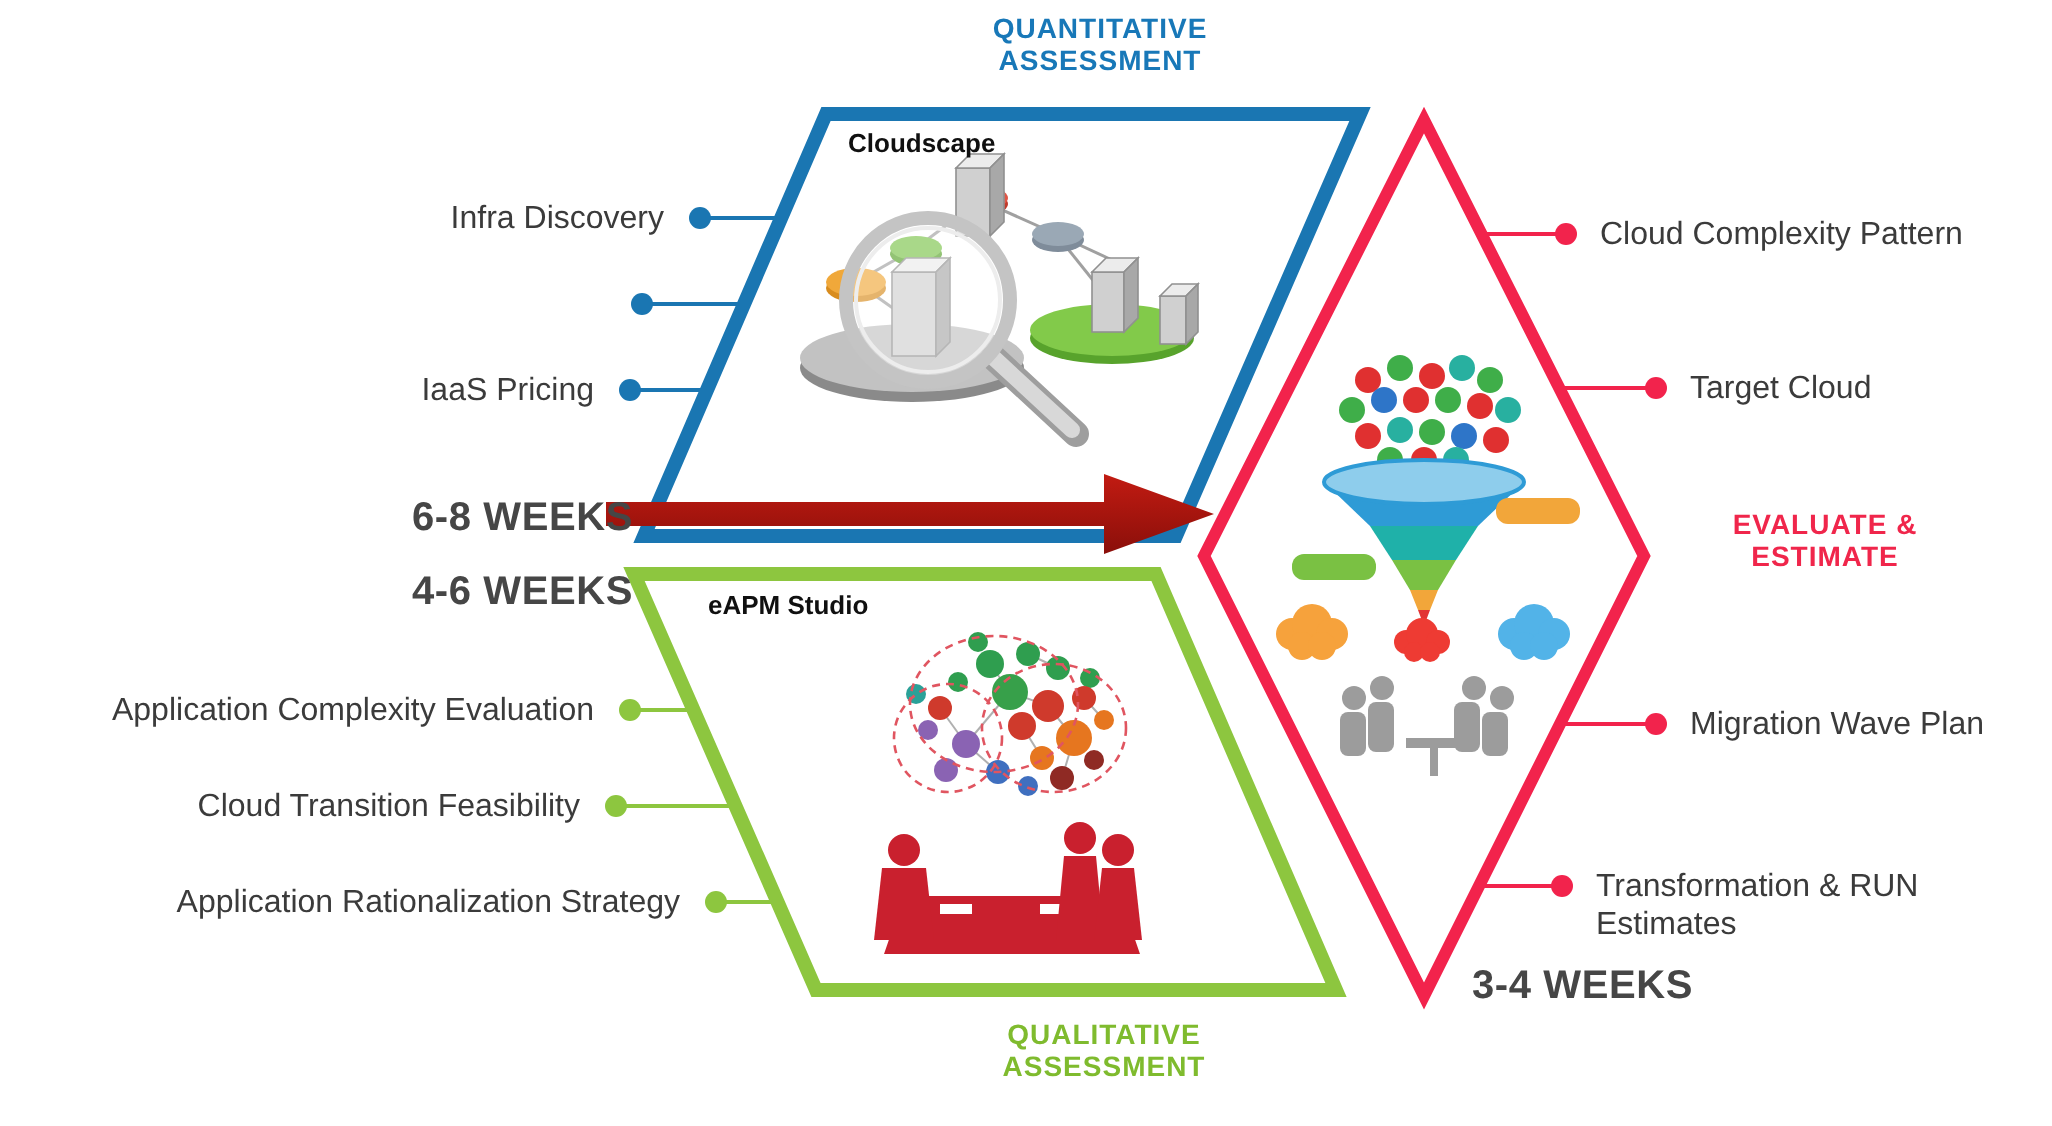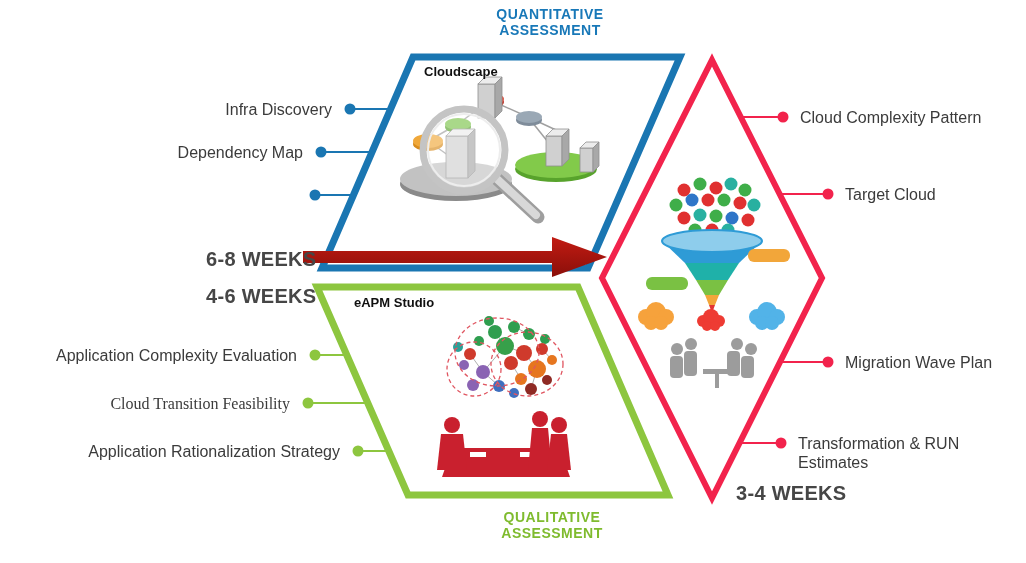--- a/index.html
+++ b/index.html
@@ -246,33 +246,35 @@
         <line x1="740" y1="443" x2="781" y2="443"></line>
           <circle cx="781" cy="443" r="5.5" stroke="none"></circle>
       </g>
     </g>
   </svg>
 
   <div class="title quant">QUANTITATIVE
 ASSESSMENT</div>
   <div class="title qual">QUALITATIVE
 ASSESSMENT</div>
+  <div class="title eval">EVALUATE &amp;
+ESTIMATE</div>
 
   <div class="tool" style="left:424px; top:64px;">Cloudscape</div>
   <div class="tool" style="left:354px; top:295px;">eAPM Studio</div>
 
   <div class="lbl r" style="left:0; width:332px; top:100px;">Infra Discovery</div>
-  <div class="lbl r" style="left:0; width:303px; top:143px;">Dependency Map</div>
+  <div class="lbl r" style="left:0; width:297px; top:186px;">IaaS Pricing</div>
 
   <div class="dur" style="left:206px; top:248px;">6-8 WEEKS</div>
   <div class="dur" style="left:206px; top:285px;">4-6 WEEKS</div>
   <div class="dur" style="left:736px; top:482px;">3-4 WEEKS</div>
 
   <div class="lbl r" style="left:0; width:297px; top:346px;">Application Complexity Evaluation</div>
-  <div class="lbl r" style="left:0; width:290px; top:394px;font-family:Liberation Serif, serif;">Cloud Transition Feasibility</div>
+  <div class="lbl r" style="left:0; width:290px; top:394px;">Cloud Transition Feasibility</div>
   <div class="lbl r" style="left:0; width:340px; top:442px;">Application Rationalization Strategy</div>
 
   <div class="lbl" style="left:800px; top:108px; width:220px;">Cloud Complexity Pattern</div>
   <div class="lbl" style="left:845px; top:185px; width:180px;">Target Cloud</div>
   <div class="lbl" style="left:845px; top:353px; width:180px;">Migration Wave Plan</div>
   <div class="lbl" style="left:798px; top:434px; width:200px;">Transformation &amp; RUN Estimates</div>
 
 </div>
 
 </body></html>

